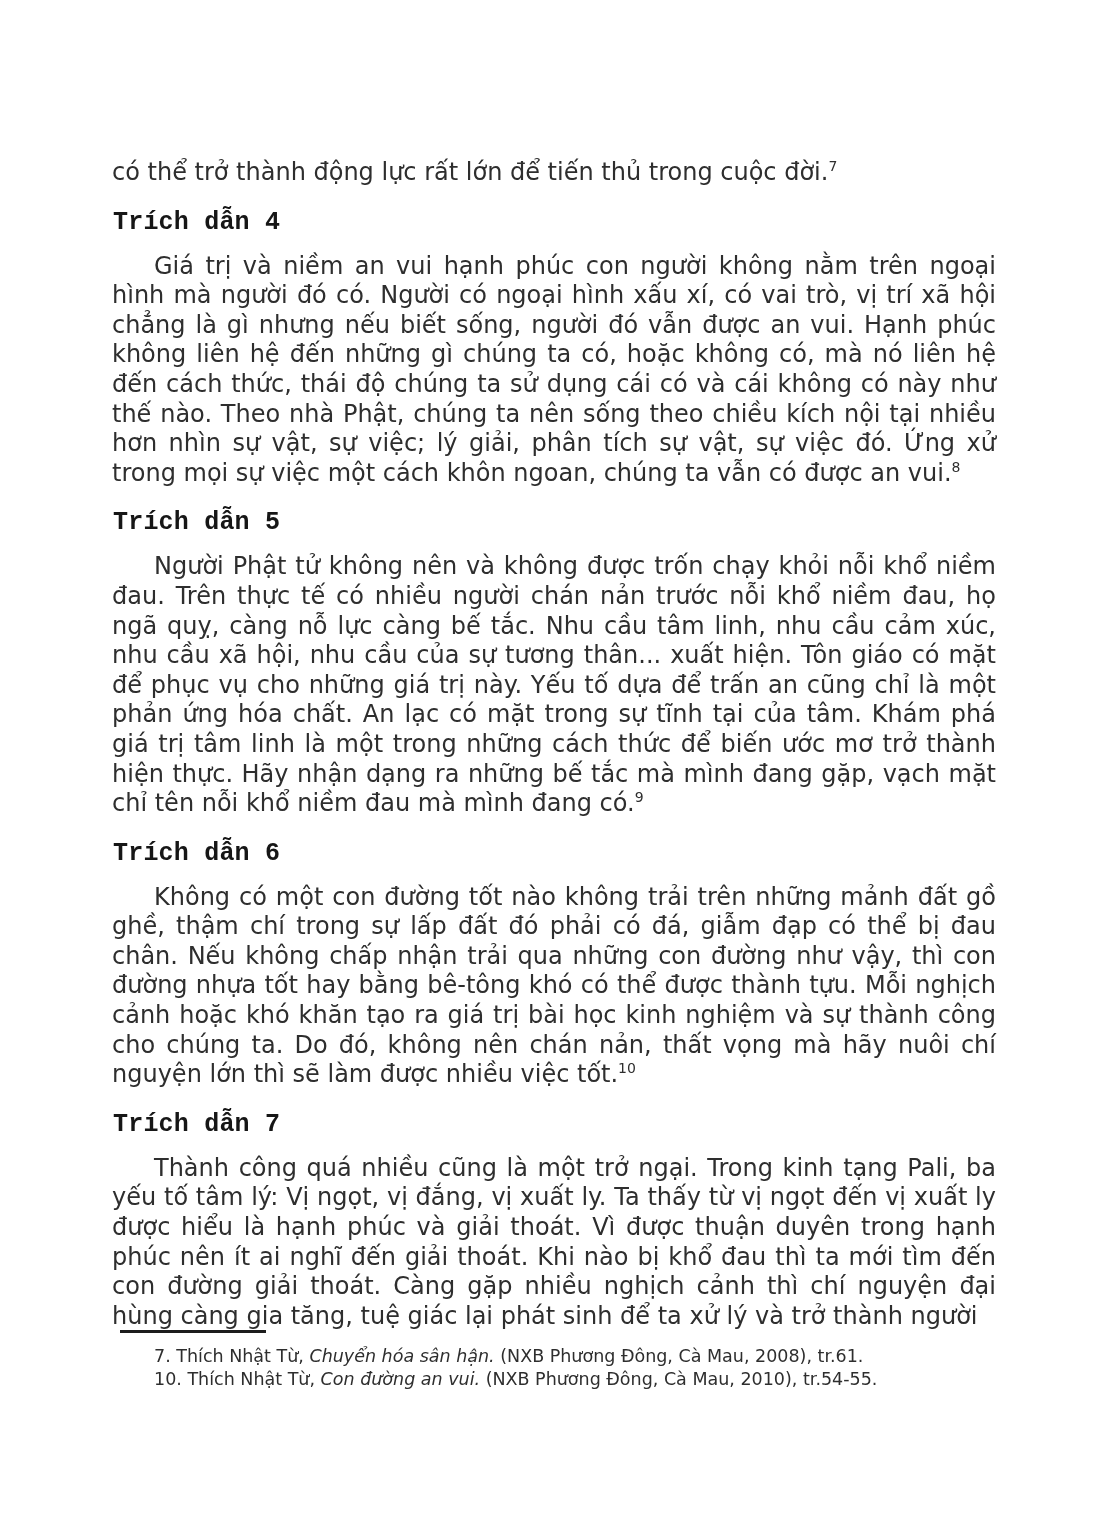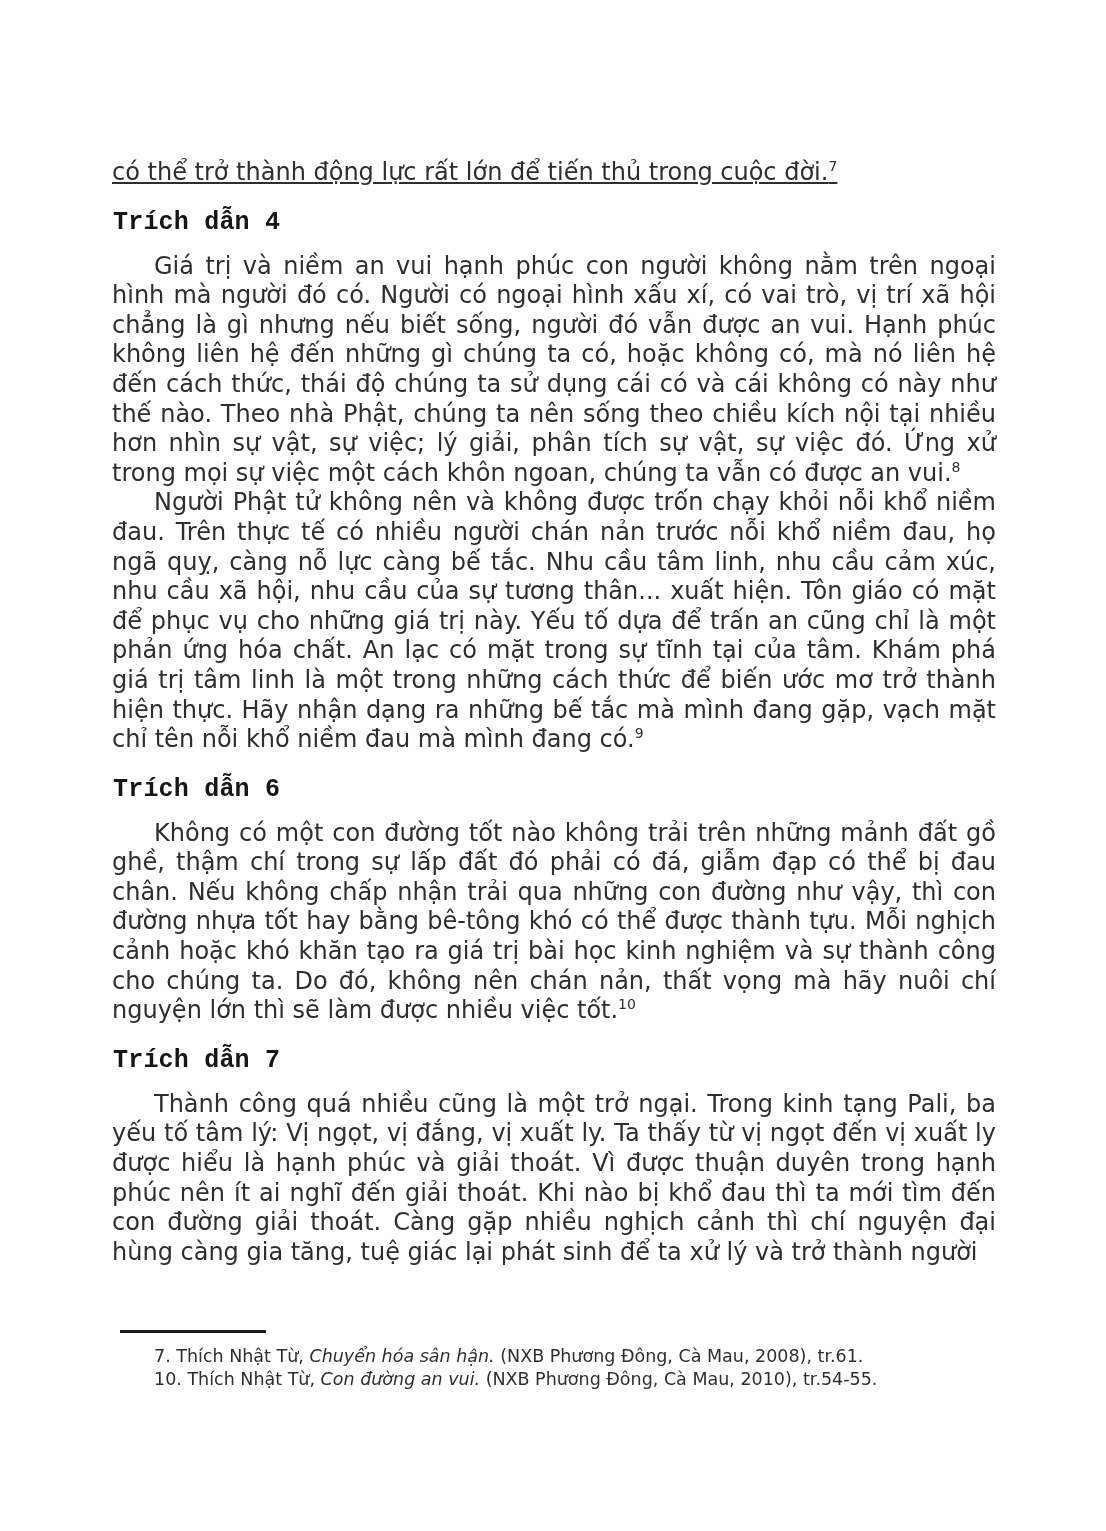--- a/index.html
+++ b/index.html
@@ -24,21 +24,21 @@
   .running-title{
     font-size:19px;letter-spacing:1.5px;color:#3c3c3c;
     margin-left:6px;margin-top:2px;white-space:nowrap;
   }
   
   .body-col{position:absolute;top:158px;left:112px;width:884px;}
   p.body{
     margin:0;font-size:24px;line-height:29.6px;
     text-align:justify;text-indent:42px;color:#2e2e2e;
   }
-  p.body.no-indent{text-indent:0;text-decoration:underline;}
+  p.body.no-indent{text-indent:0;}
   h2.quote-heading{
     margin:20px 0 14px 1px;font-size:25px;line-height:30px;
     font-weight:700;color:#161616;letter-spacing:.2px;font-family:Liberation Mono, monospace;
   }
   sup.fn-ref{font-size:14px;line-height:0;vertical-align:super;letter-spacing:0;}
   
   .footnotes{position:absolute;left:112px;top:1330px;width:884px;}
   .fn-divider{width:146px;height:3px;background:#1d1d1d;margin:0 0 12px 8px;}
   .fn{margin:0 0 0 42px;font-size:17.5px;line-height:22.6px;color:#2e2e2e;white-space:nowrap;}
   .fn i{font-style:italic;}
@@ -52,20 +52,21 @@
   <main class="body-col">
 
     <p class="body no-indent"><span>có thể trở thành động lực rất lớn để tiến thủ trong cuộc đời.</span><sup class="fn-ref">7</sup></p>
 
     <section>
       <h2 class="quote-heading">Trích dẫn 4</h2>
       <p class="body"><span>Giá trị và niềm an vui hạnh phúc con người không nằm trên ngoại hình mà người đó có. Người có ngoại hình xấu xí, có vai trò, vị trí xã hội chẳng là gì nhưng nếu biết sống, người đó vẫn được an vui. Hạnh phúc không liên hệ đến những gì chúng ta có, hoặc không có, mà nó liên hệ đến cách thức, thái độ chúng ta sử dụng cái có và cái không có này như thế nào. Theo nhà Phật, chúng ta nên sống theo chiều kích nội tại nhiều hơn nhìn sự vật, sự việc; lý giải, phân tích sự vật, sự việc đó. Ứng xử trong mọi sự việc một cách khôn ngoan, chúng ta vẫn có được an vui.</span><sup class="fn-ref">8</sup></p>
     </section>
 
     <section>
+      <h2 class="quote-heading">Trích dẫn 5</h2>
       <p class="body"><span>Người Phật tử không nên và không được trốn chạy khỏi nỗi khổ niềm đau. Trên thực tế có nhiều người chán nản trước nỗi khổ niềm đau, họ ngã quỵ, càng nỗ lực càng bế tắc. Nhu cầu tâm linh, nhu cầu cảm xúc, nhu cầu xã hội, nhu cầu của sự tương thân... xuất hiện. Tôn giáo có mặt để phục vụ cho những giá trị này. Yếu tố dựa để trấn an cũng chỉ là một phản ứng hóa chất. An lạc có mặt trong sự tĩnh tại của tâm. Khám phá giá trị tâm linh là một trong những cách thức để biến ước mơ trở thành hiện thực. Hãy nhận dạng ra những bế tắc mà mình đang gặp, vạch mặt chỉ tên nỗi khổ niềm đau mà mình đang có.</span><sup class="fn-ref">9</sup></p>
     </section>
 
     <section>
       <h2 class="quote-heading">Trích dẫn 6</h2>
       <p class="body"><span>Không có một con đường tốt nào không trải trên những mảnh đất gồ ghề, thậm chí trong sự lấp đất đó phải có đá, giẫm đạp có thể bị đau chân. Nếu không chấp nhận trải qua những con đường như vậy, thì con đường nhựa tốt hay bằng bê-tông khó có thể được thành tựu. Mỗi nghịch cảnh hoặc khó khăn tạo ra giá trị bài học kinh nghiệm và sự thành công cho chúng ta. Do đó, không nên chán nản, thất vọng mà hãy nuôi chí nguyện lớn thì sẽ làm được nhiều việc tốt.</span><sup class="fn-ref">10</sup></p>
     </section>
 
     <section>
       <h2 class="quote-heading">Trích dẫn 7</h2>

